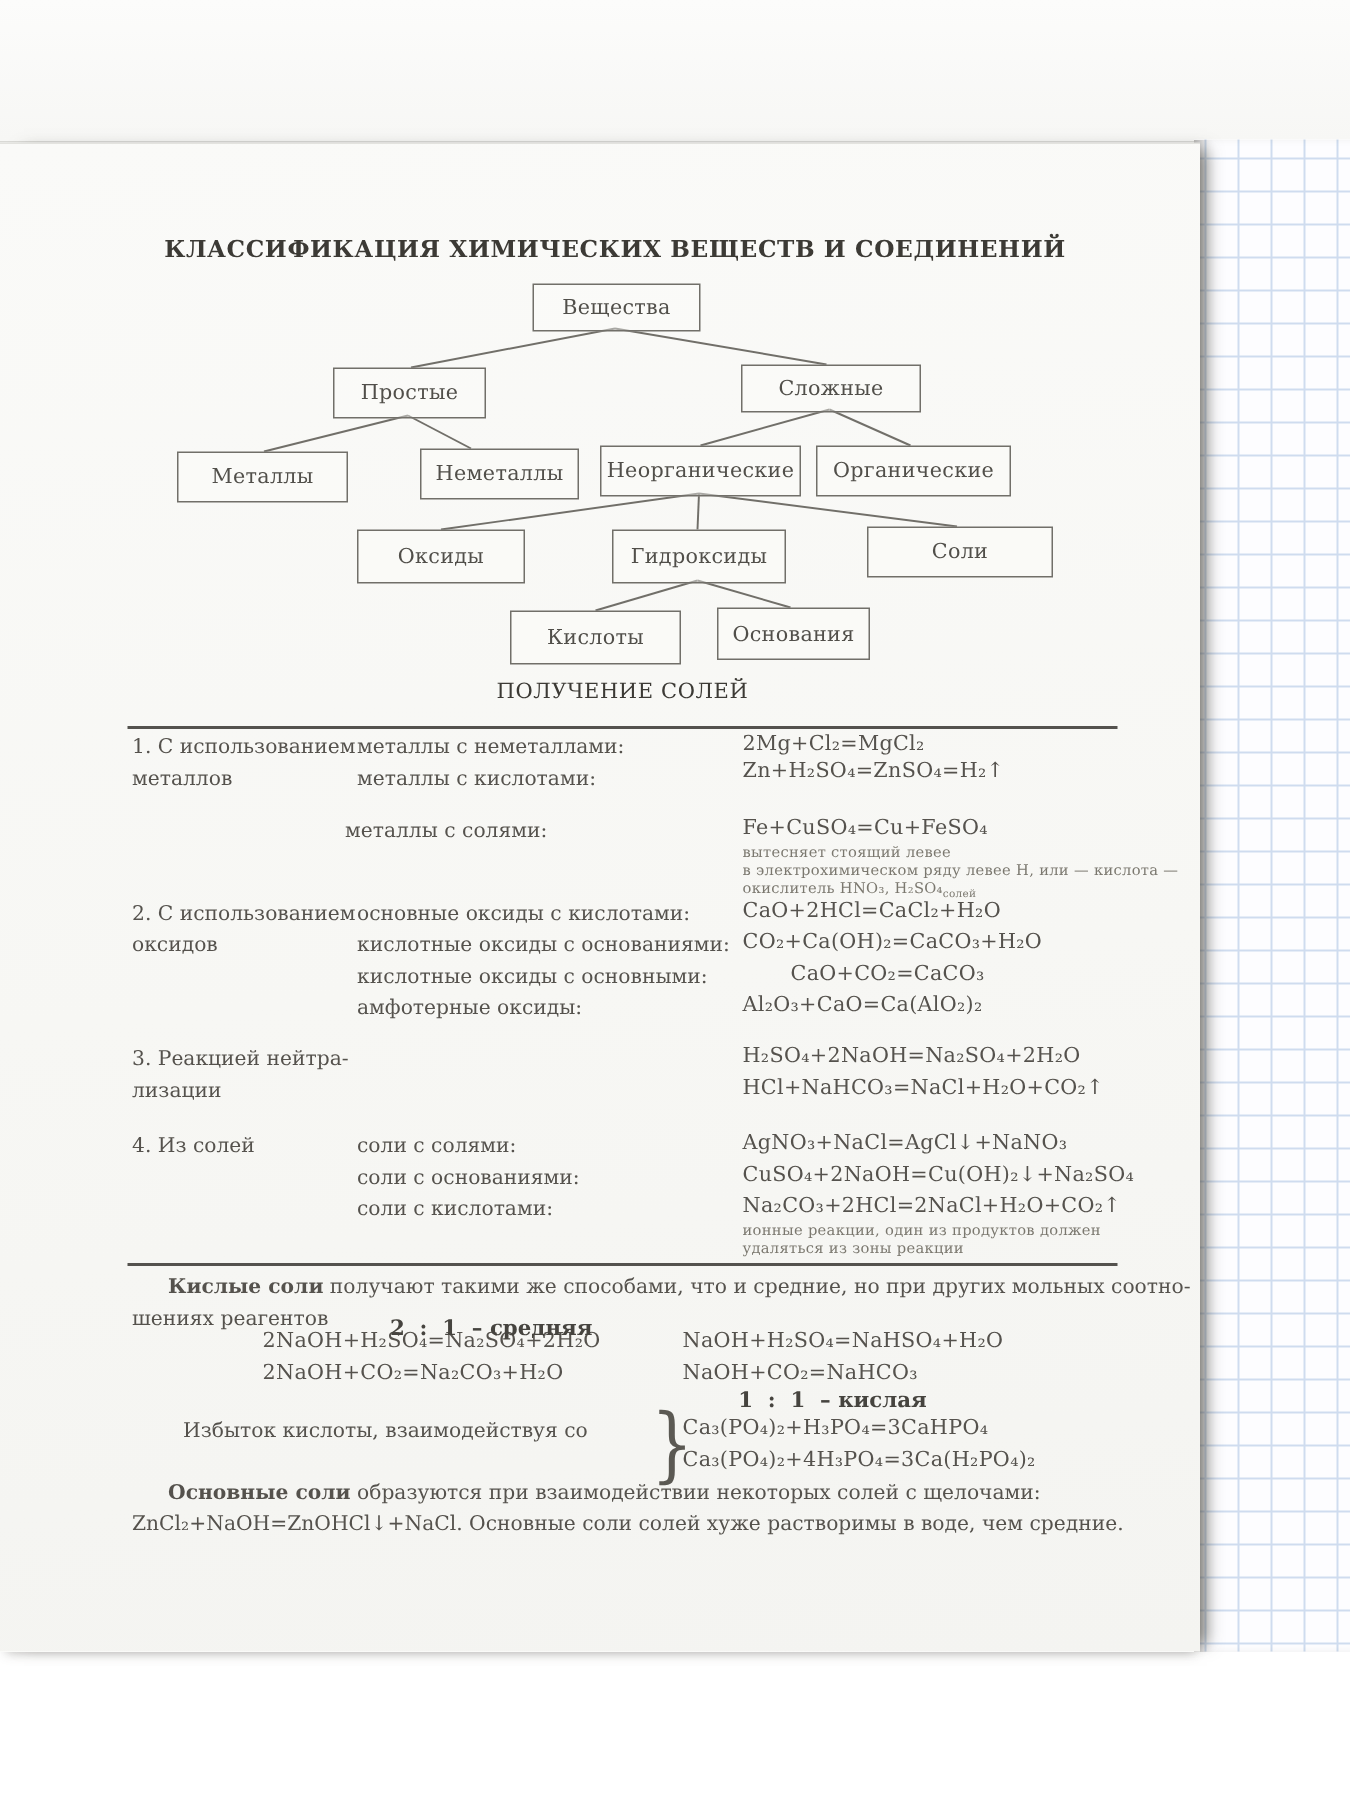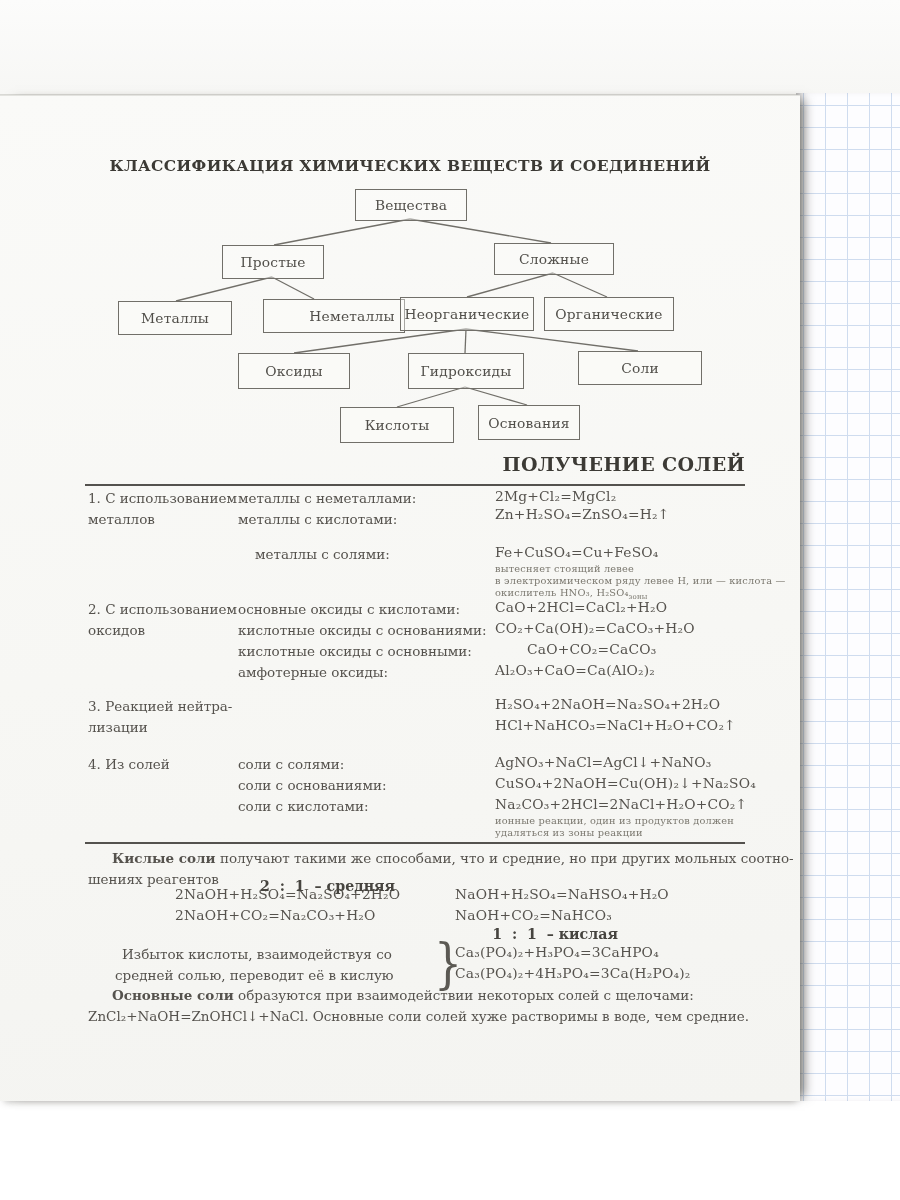--- a/index.html
+++ b/index.html
@@ -32,22 +32,22 @@
   .t{position:absolute;white-space:nowrap;color:#55524d;font-size:13.5px;line-height:1.25;}
   .eq{font-size:13.8px;color:#55524d;letter-spacing:.2px;}
   .note{font-size:9.8px;color:#7b786f;letter-spacing:.2px;}
   .bold{font-weight:bold;margin-left:24px;}
   .pre{white-space:pre;}
   .doc-title{
     position:absolute;left:40px;top:60px;width:740px;text-align:center;
     font-size:15.5px;font-weight:bold;color:#3c3a35;letter-spacing:.4px;
   }
   .section-title{
-    position:absolute;left:85px;top:357px;width:660px;text-align:right;
-    font-size:19px;font-weight:bold;color:#3c3a35;letter-spacing:.4px;
+    position:absolute;left:85px;top:357px;width:660px;text-align:center;
+    font-size:14px;font-weight:normal;color:#3c3a35;letter-spacing:.4px;
   }
   .rule{position:absolute;left:85px;width:660px;background:#54524e;}
   .tree-node{
     position:absolute;border:1.4px solid #716f69;background:rgba(252,252,250,.4);
     display:flex;align-items:center;justify-content:center;
     font-size:13.8px;color:#514f4a;letter-spacing:.2px;
   }
   .connectors{position:absolute;left:0;top:0;pointer-events:none;}
   .brace{
     position:absolute;left:434px;top:836px;
@@ -88,21 +88,21 @@
     </div>
   <div class="tree-node" style="left:222px;top:149px;width:100px;height:32px;">
       <span>Простые</span>
     </div>
   <div class="tree-node" style="left:494px;top:147px;width:118px;height:30px;">
       <span>Сложные</span>
     </div>
   <div class="tree-node" style="left:118px;top:205px;width:112px;height:32px;">
       <span>Металлы</span>
     </div>
-  <div class="tree-node" style="left:263px;top:203px;width:104px;height:32px;padding-left:36px;">
+  <div class="tree-node" style="left:280px;top:203px;width:104px;height:32px;">
       <span>Неметаллы</span>
     </div>
   <div class="tree-node" style="left:400px;top:201px;width:132px;height:32px;">
       <span>Неорганические</span>
     </div>
   <div class="tree-node" style="left:544px;top:201px;width:128px;height:32px;">
       <span>Органические</span>
     </div>
   <div class="tree-node" style="left:238px;top:257px;width:110px;height:34px;">
       <span>Оксиды</span>
@@ -120,27 +120,27 @@
       <span>Основания</span>
     </div>
 
   <div class="section-title">ПОЛУЧЕНИЕ СОЛЕЙ</div>
   <div class="rule" style="top:388px;height:2px;"></div>
 
   <div class="t" style="left:88px;top:394px;">1. С использованием</div>
   <div class="t" style="left:88px;top:415px;">металлов</div>
   <div class="t" style="left:238px;top:394px;">металлы с неметаллами:</div>
   <div class="t" style="left:238px;top:415px;">металлы с кислотами:</div>
-  <div class="t" style="left:255px;top:450px;text-align:center;">металлы с солями:</div>
+  <div class="t" style="left:230px;top:450px;text-align:center;">металлы с солями:</div>
   <div class="t eq" style="left:495px;top:392px;">2Mg+Cl₂=MgCl₂</div>
   <div class="t eq" style="left:495px;top:410px;">Zn+H₂SO₄=ZnSO₄=H₂↑</div>
   <div class="t eq" style="left:495px;top:448px;">Fe+CuSO₄=Cu+FeSO₄</div>
   <div class="t note" style="left:495px;top:467px;">вытесняет стоящий левее</div>
   <div class="t note" style="left:495px;top:479px;">в электрохимическом ряду левее H, или — кислота —</div>
-  <div class="t note" style="left:495px;top:491px;"><span>окислитель HNO₃, H₂SO₄</span><span style="font-size:7px;vertical-align:-3px;">зоны</span></div>
+  <div class="t note" style="left:495px;top:491px;"><span>окислитель HNO₃, H₂SO₄</span><span style="font-size:7px;vertical-align:-3px;">солей</span></div>
 
   <div class="t" style="left:88px;top:505px;">2. С использованием</div>
   <div class="t" style="left:88px;top:526px;">оксидов</div>
   <div class="t" style="left:238px;top:505px;">основные оксиды с кислотами:</div>
   <div class="t" style="left:238px;top:526px;">кислотные оксиды с основаниями:</div>
   <div class="t" style="left:238px;top:547px;">кислотные оксиды с основными:</div>
   <div class="t" style="left:238px;top:568px;">амфотерные оксиды:</div>
   <div class="t eq" style="left:495px;top:503px;">CaO+2HCl=CaCl₂+H₂O</div>
   <div class="t eq" style="left:495px;top:524px;">CO₂+Ca(OH)₂=CaCO₃+H₂O</div>
   <div class="t eq" style="left:495px;top:545px;margin-left:32px;">CaO+CO₂=CaCO₃</div>
@@ -168,21 +168,20 @@
 
   <div class="t eq" style="left:175px;top:790px;">2NaOH+H₂SO₄=Na₂SO₄+2H₂O</div>
   <div class="t eq" style="left:175px;top:811px;">2NaOH+CO₂=Na₂CO₃+H₂O</div>
   <div class="t ratio pre" style="left:175px;top:782px;width:220px;text-align:right;">2  :  1  – средняя</div>
 
   <div class="t eq" style="left:455px;top:790px;">NaOH+H₂SO₄=NaHSO₄+H₂O</div>
   <div class="t eq" style="left:455px;top:811px;">NaOH+CO₂=NaHCO₃</div>
   <div class="t ratio pre" style="left:455px;top:830px;width:200px;text-align:center;">1  :  1  – кислая</div>
 
   <div class="t" style="left:122px;top:850px;">Избыток кислоты, взаимодействуя со</div>
-  <div class="t" style="left:115px;top:871px;">средней солью, переводит её в кислую</div>
   <div class="brace">}</div>
   <div class="t eq" style="left:455px;top:848px;">Ca₃(PO₄)₂+H₃PO₄=3CaHPO₄</div>
   <div class="t eq" style="left:455px;top:869px;">Ca₃(PO₄)₂+4H₃PO₄=3Ca(H₂PO₄)₂</div>
 
   <div class="t" style="left:88px;top:891px;"><span class="bold">Основные соли</span><span> образуются при взаимодействии некоторых солей с щелочами:</span></div>
   <div class="t" style="left:88px;top:912px;">ZnCl₂+NaOH=ZnOHCl↓+NaCl. Основные соли солей хуже растворимы в воде, чем средние.</div>
 
 </div>
 
 </body></html>

